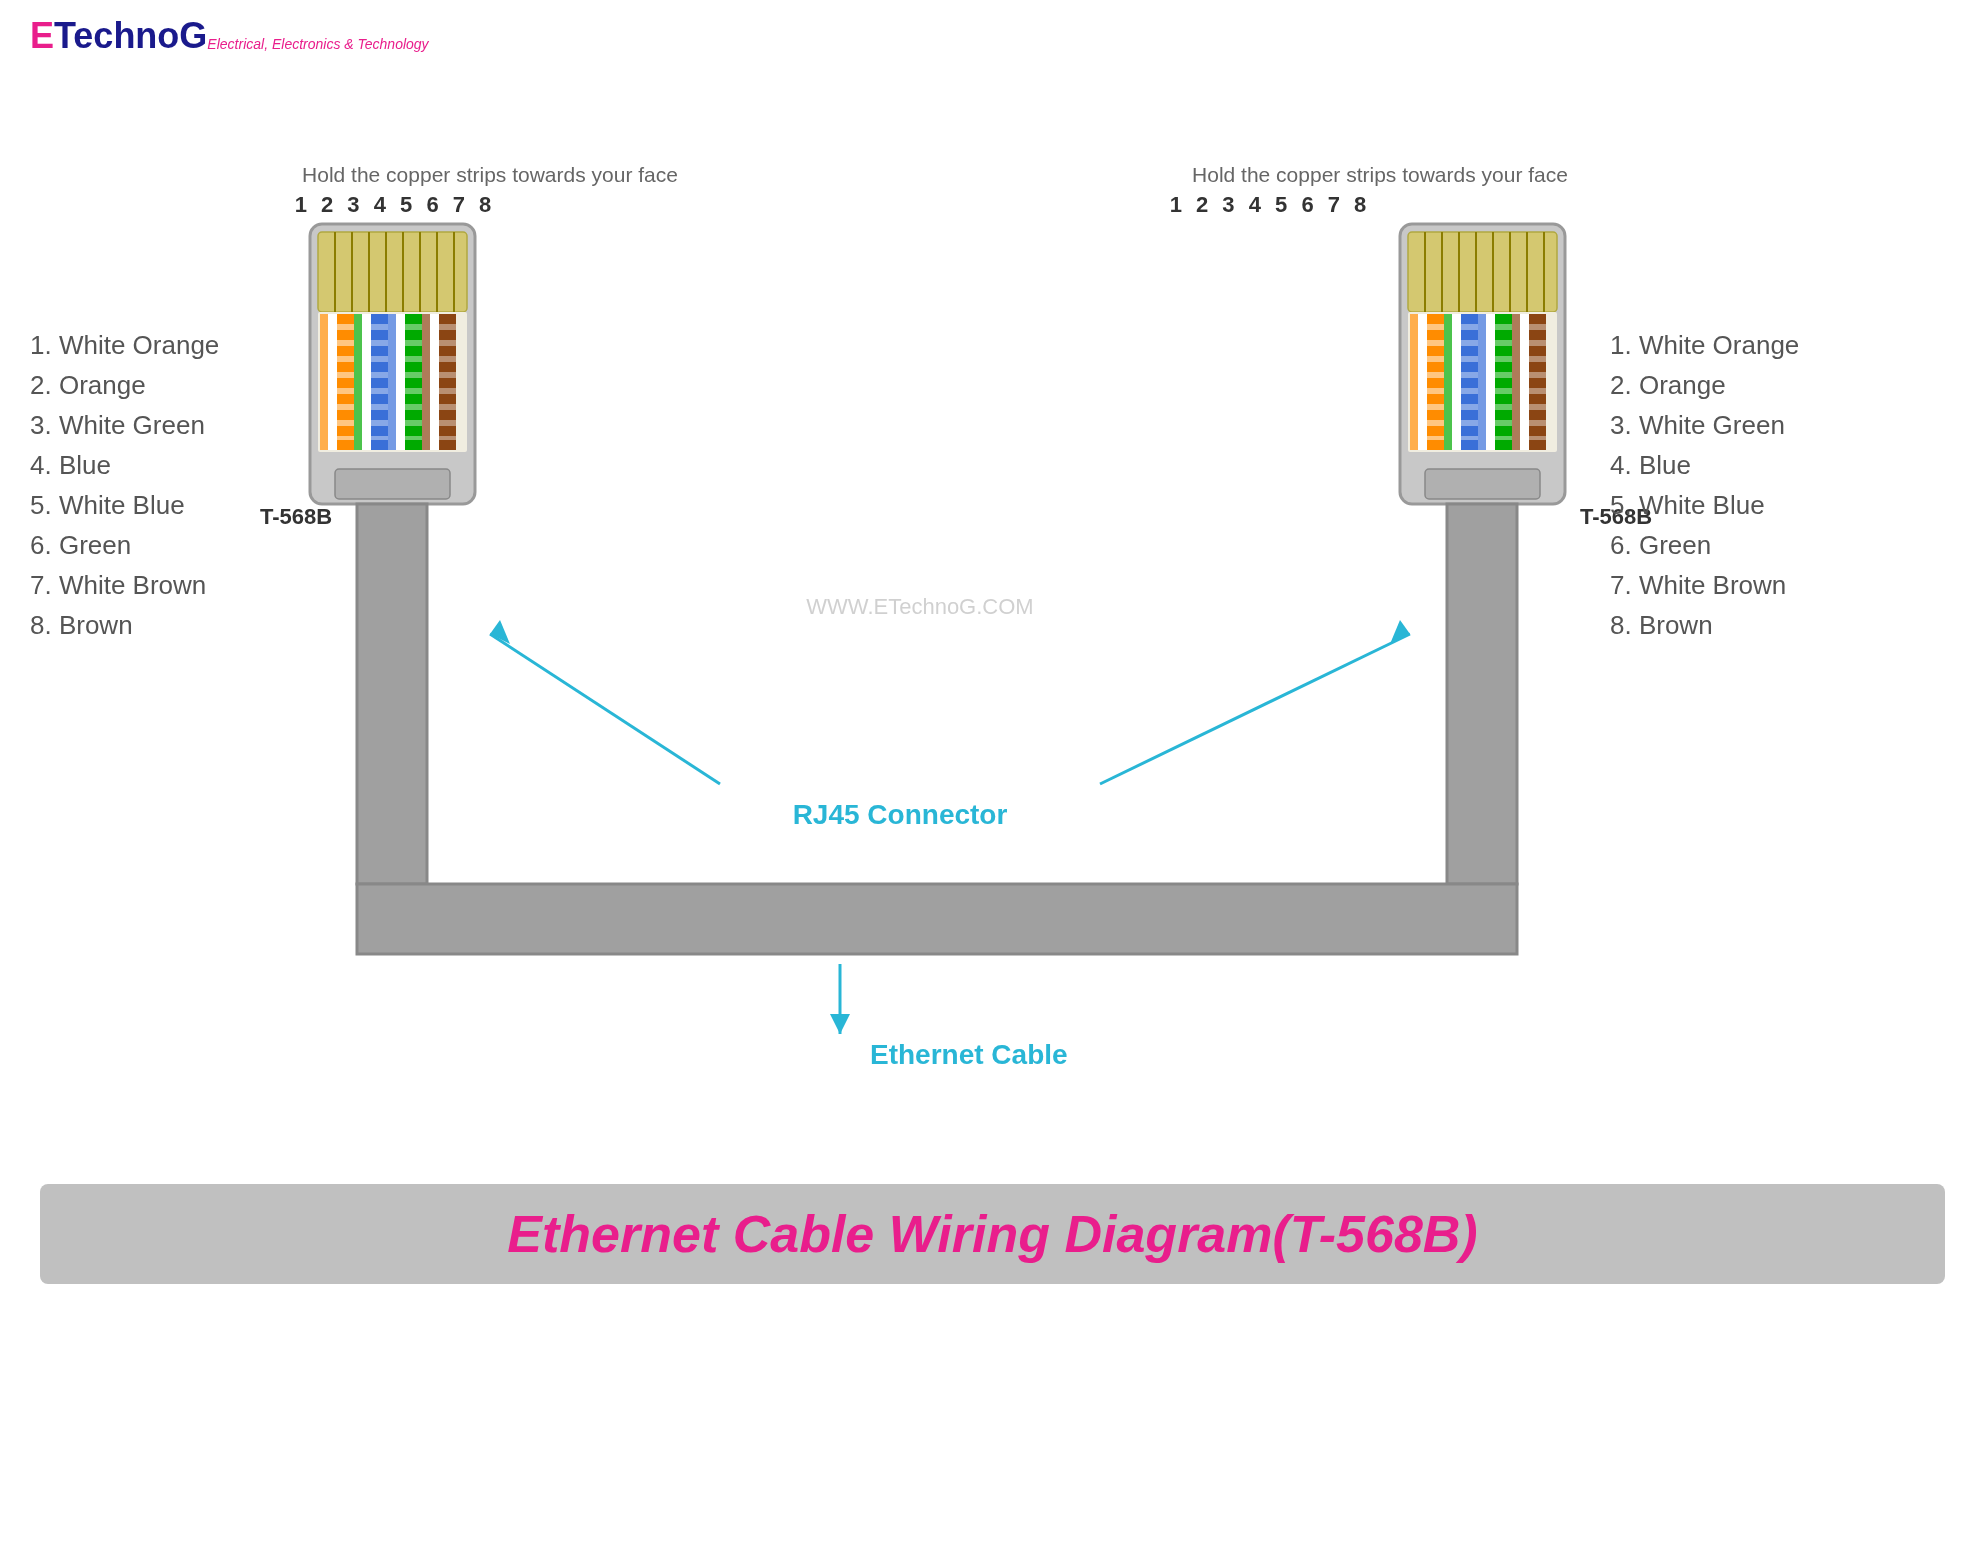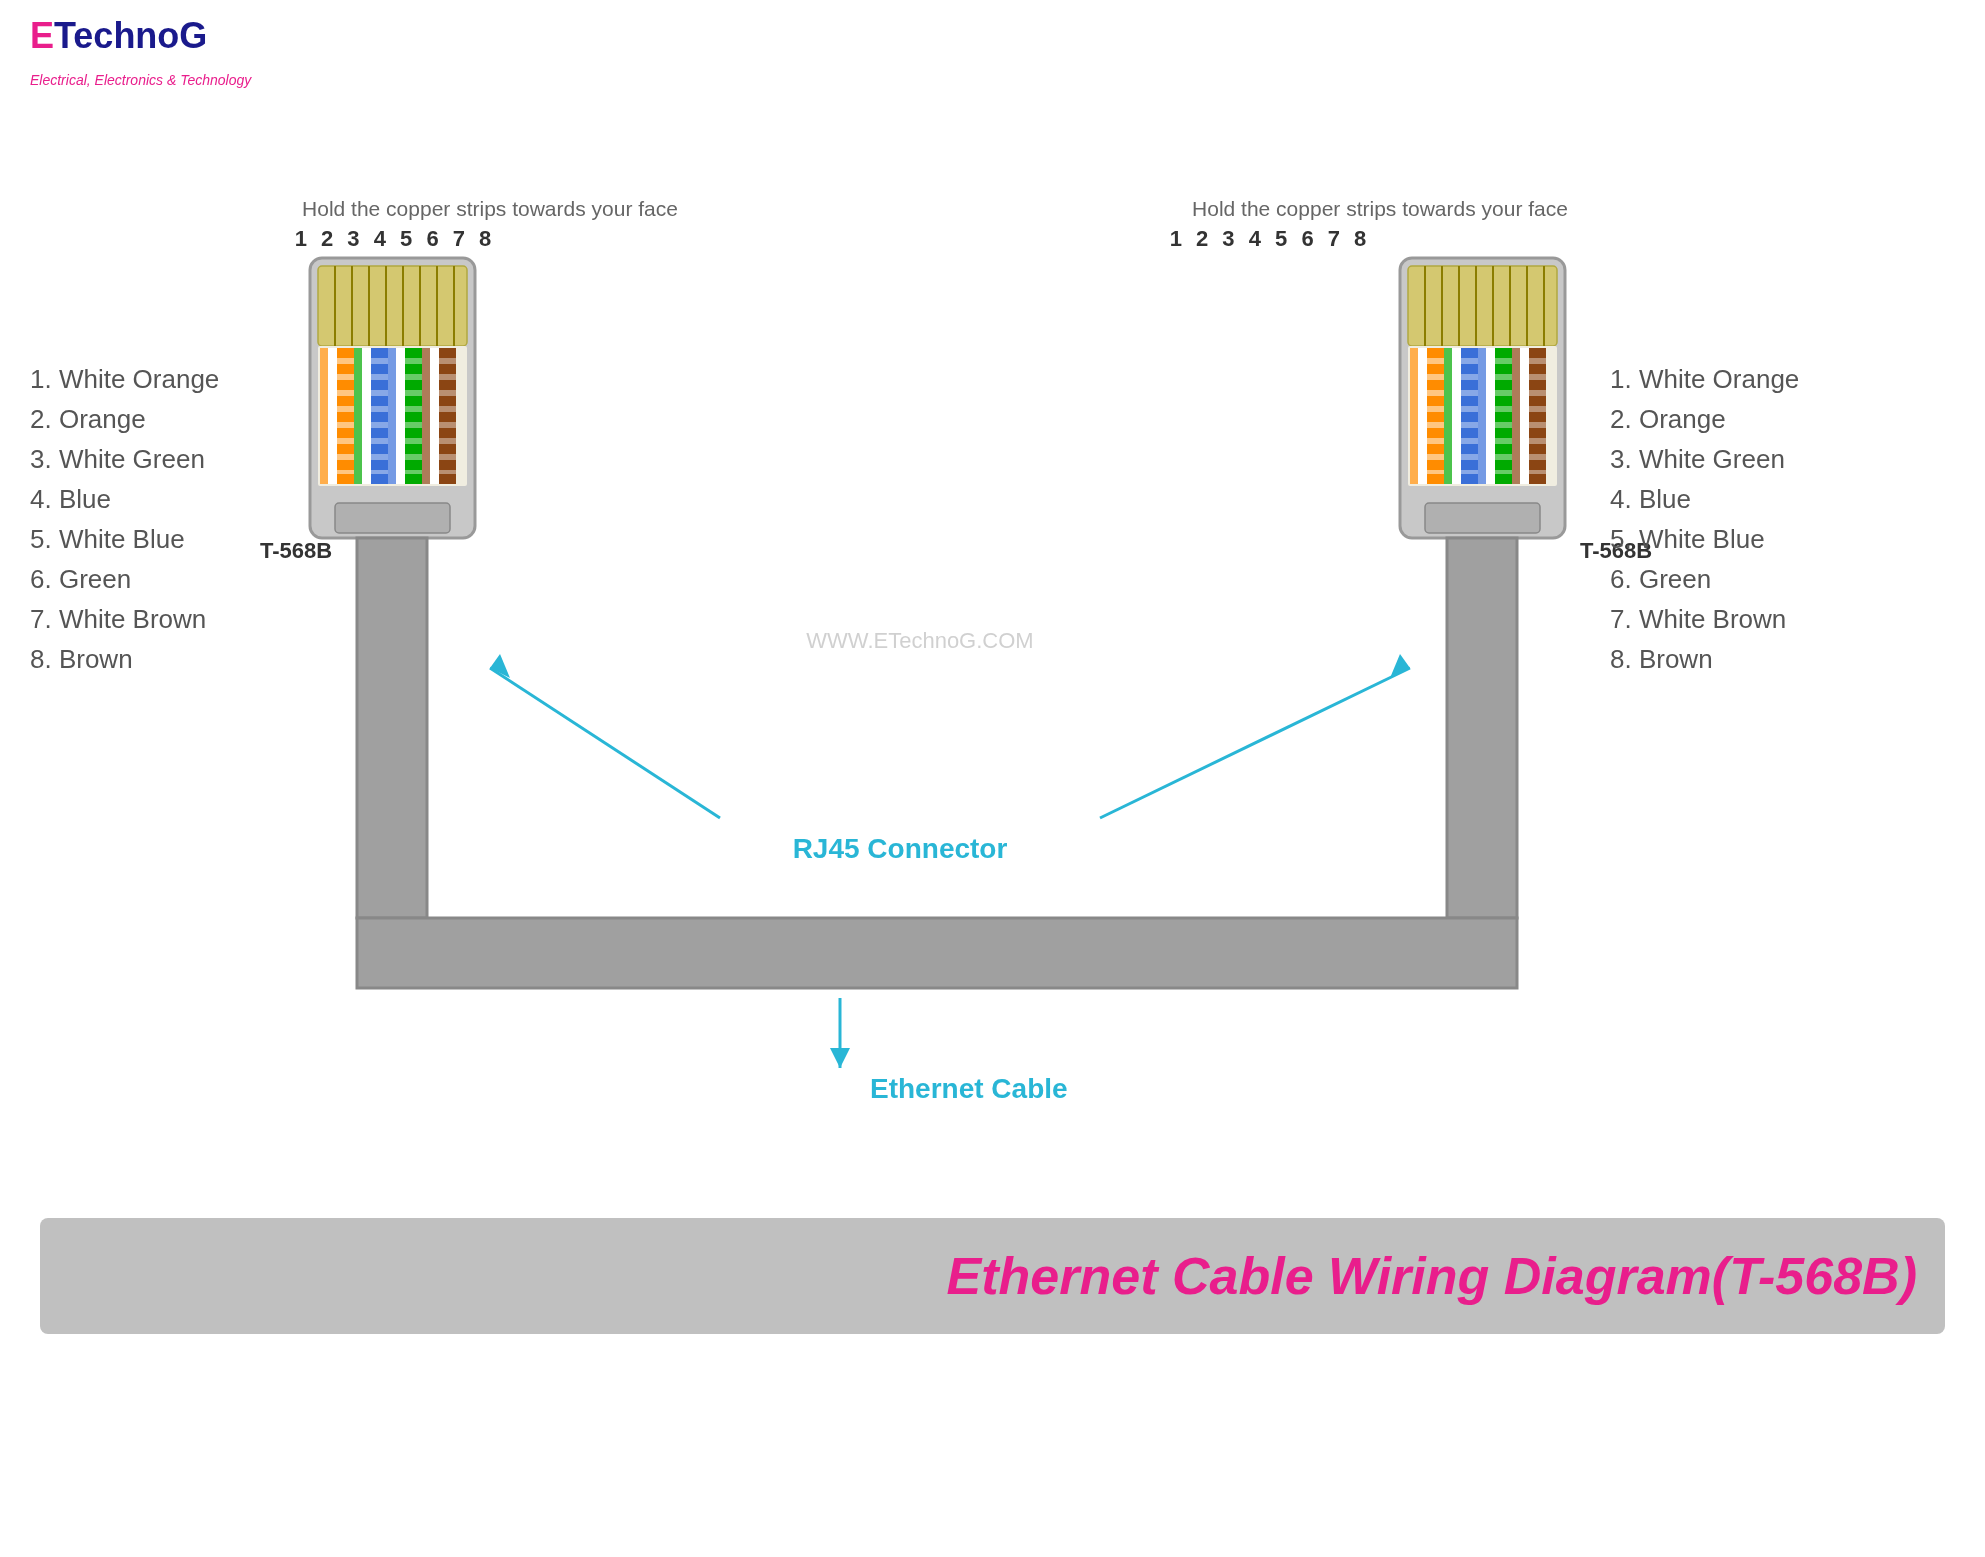--- a/index.html
+++ b/index.html
@@ -12,43 +12,42 @@
     }
 
     
     .header {
       padding: 18px 30px 10px 30px;
       display: flex;
       align-items: flex-start;
     }
     .logo-container {
       display: flex;
-      flex-direction: column;
     }
     .logo-text {
       font-size: 36px;
       font-weight: bold;
       line-height: 1;
     }
     .logo-e { color: #e91e8c; }
     .logo-technog { color: #1a1a8c; }
     .logo-sub {
       font-size: 14px;
       color: #e91e8c;
       font-style: italic;
       margin-top: 18px;
     }
 
     
     .footer-banner {
       background: #c0c0c0;
       width: calc(100% - 80px);
       margin: 20px 40px;
-      padding: 28px;
-      text-align: right;
+      padding: 20px;
+      text-align: center;
       border-radius: 8px;
     }
     .footer-title {
       font-size: 52px;
       font-weight: bold;
       font-style: italic;
       color: #e91e8c;
     }
 
     

